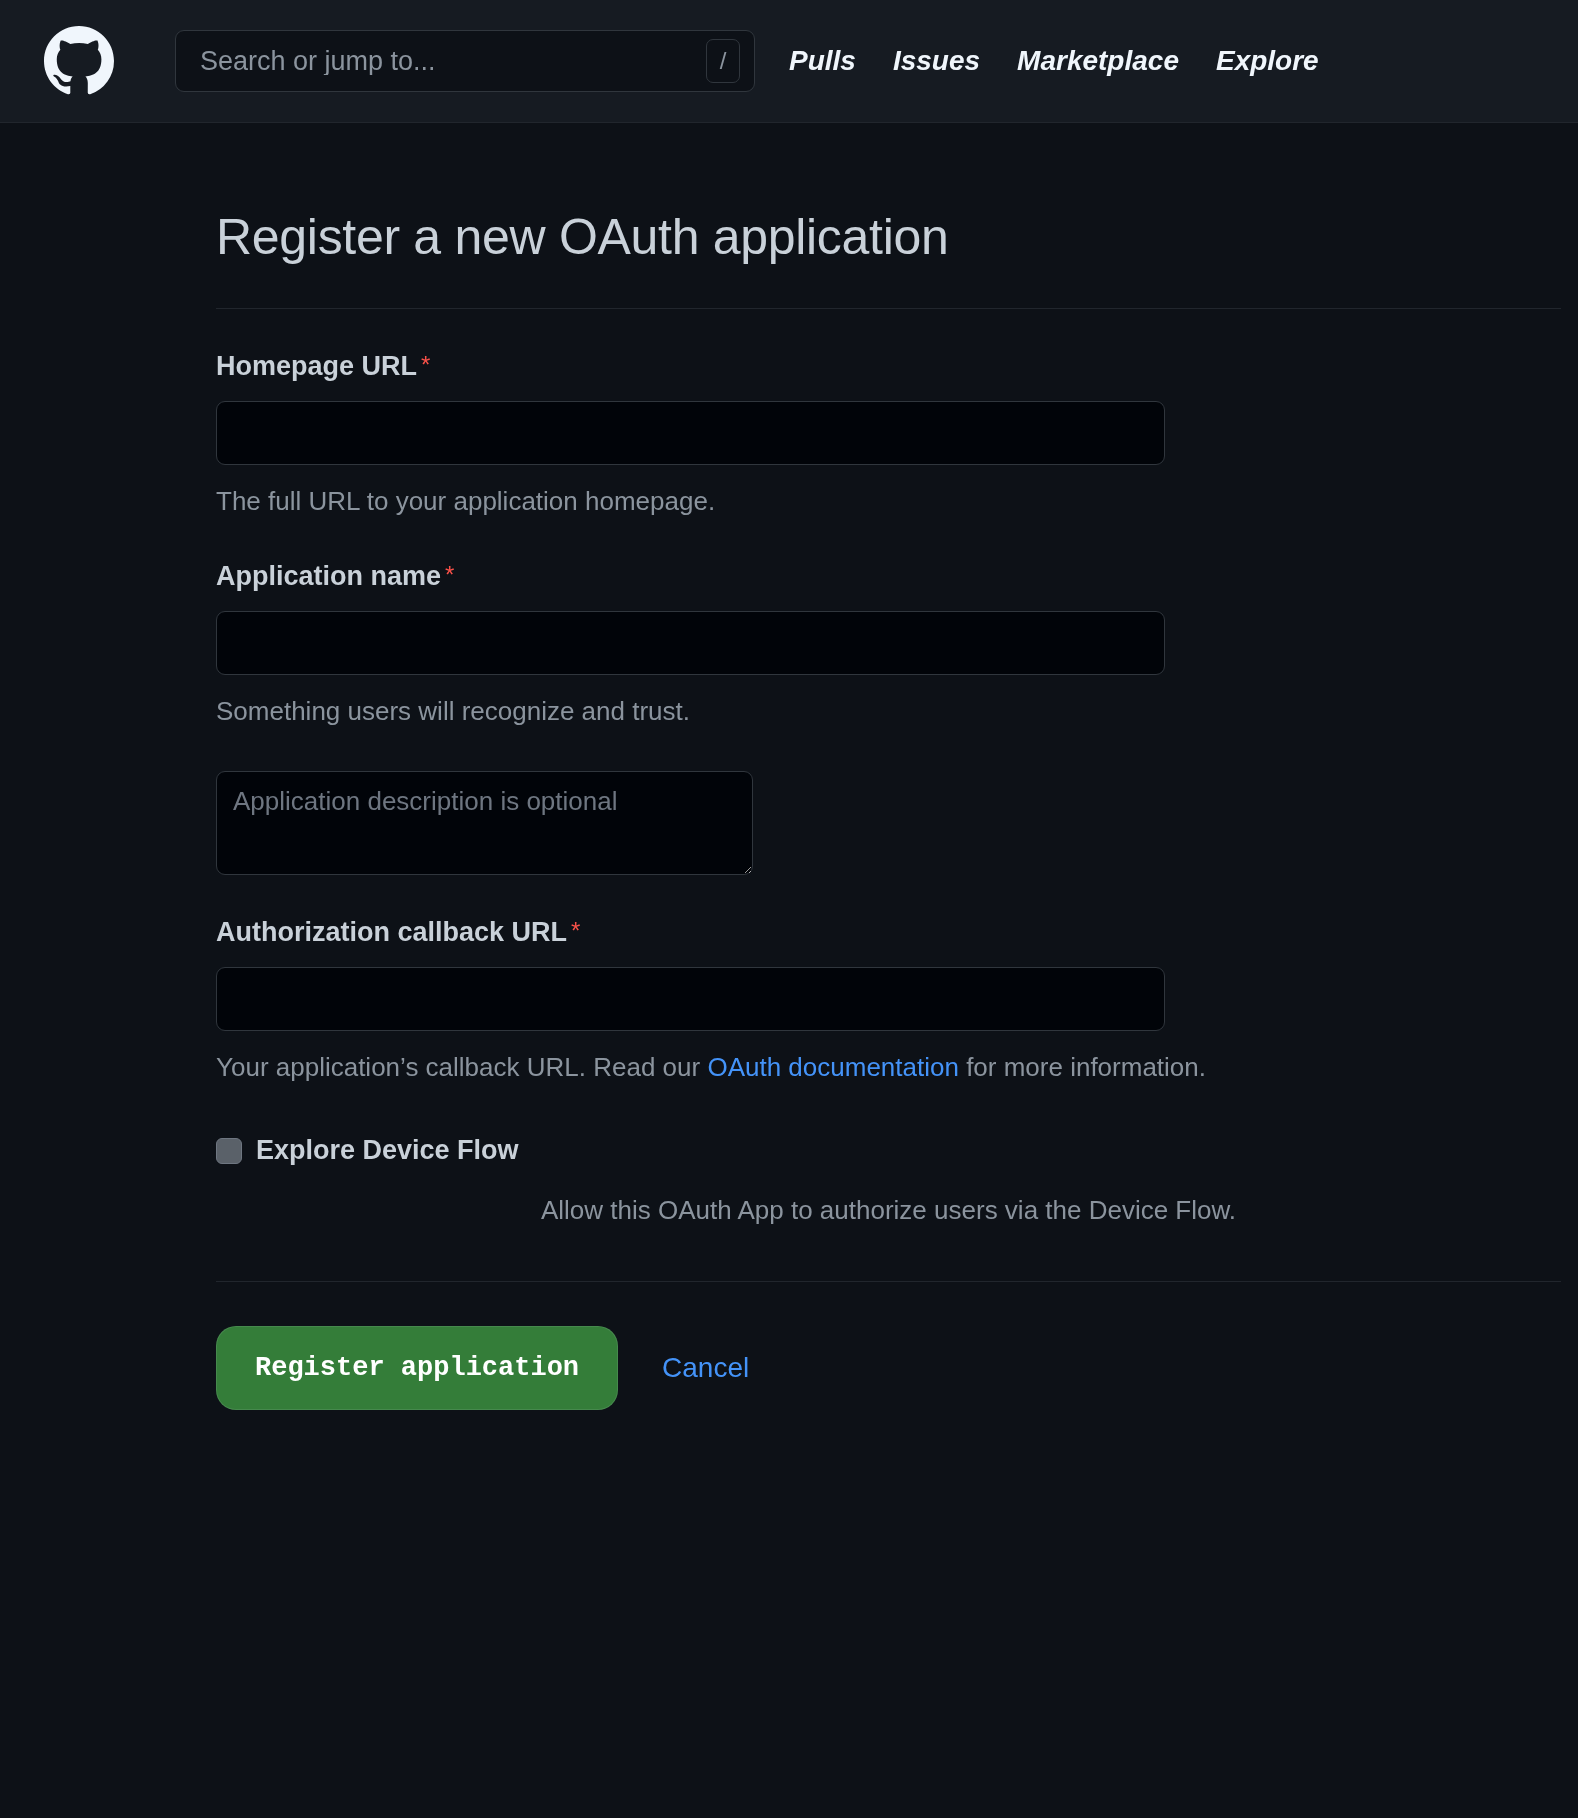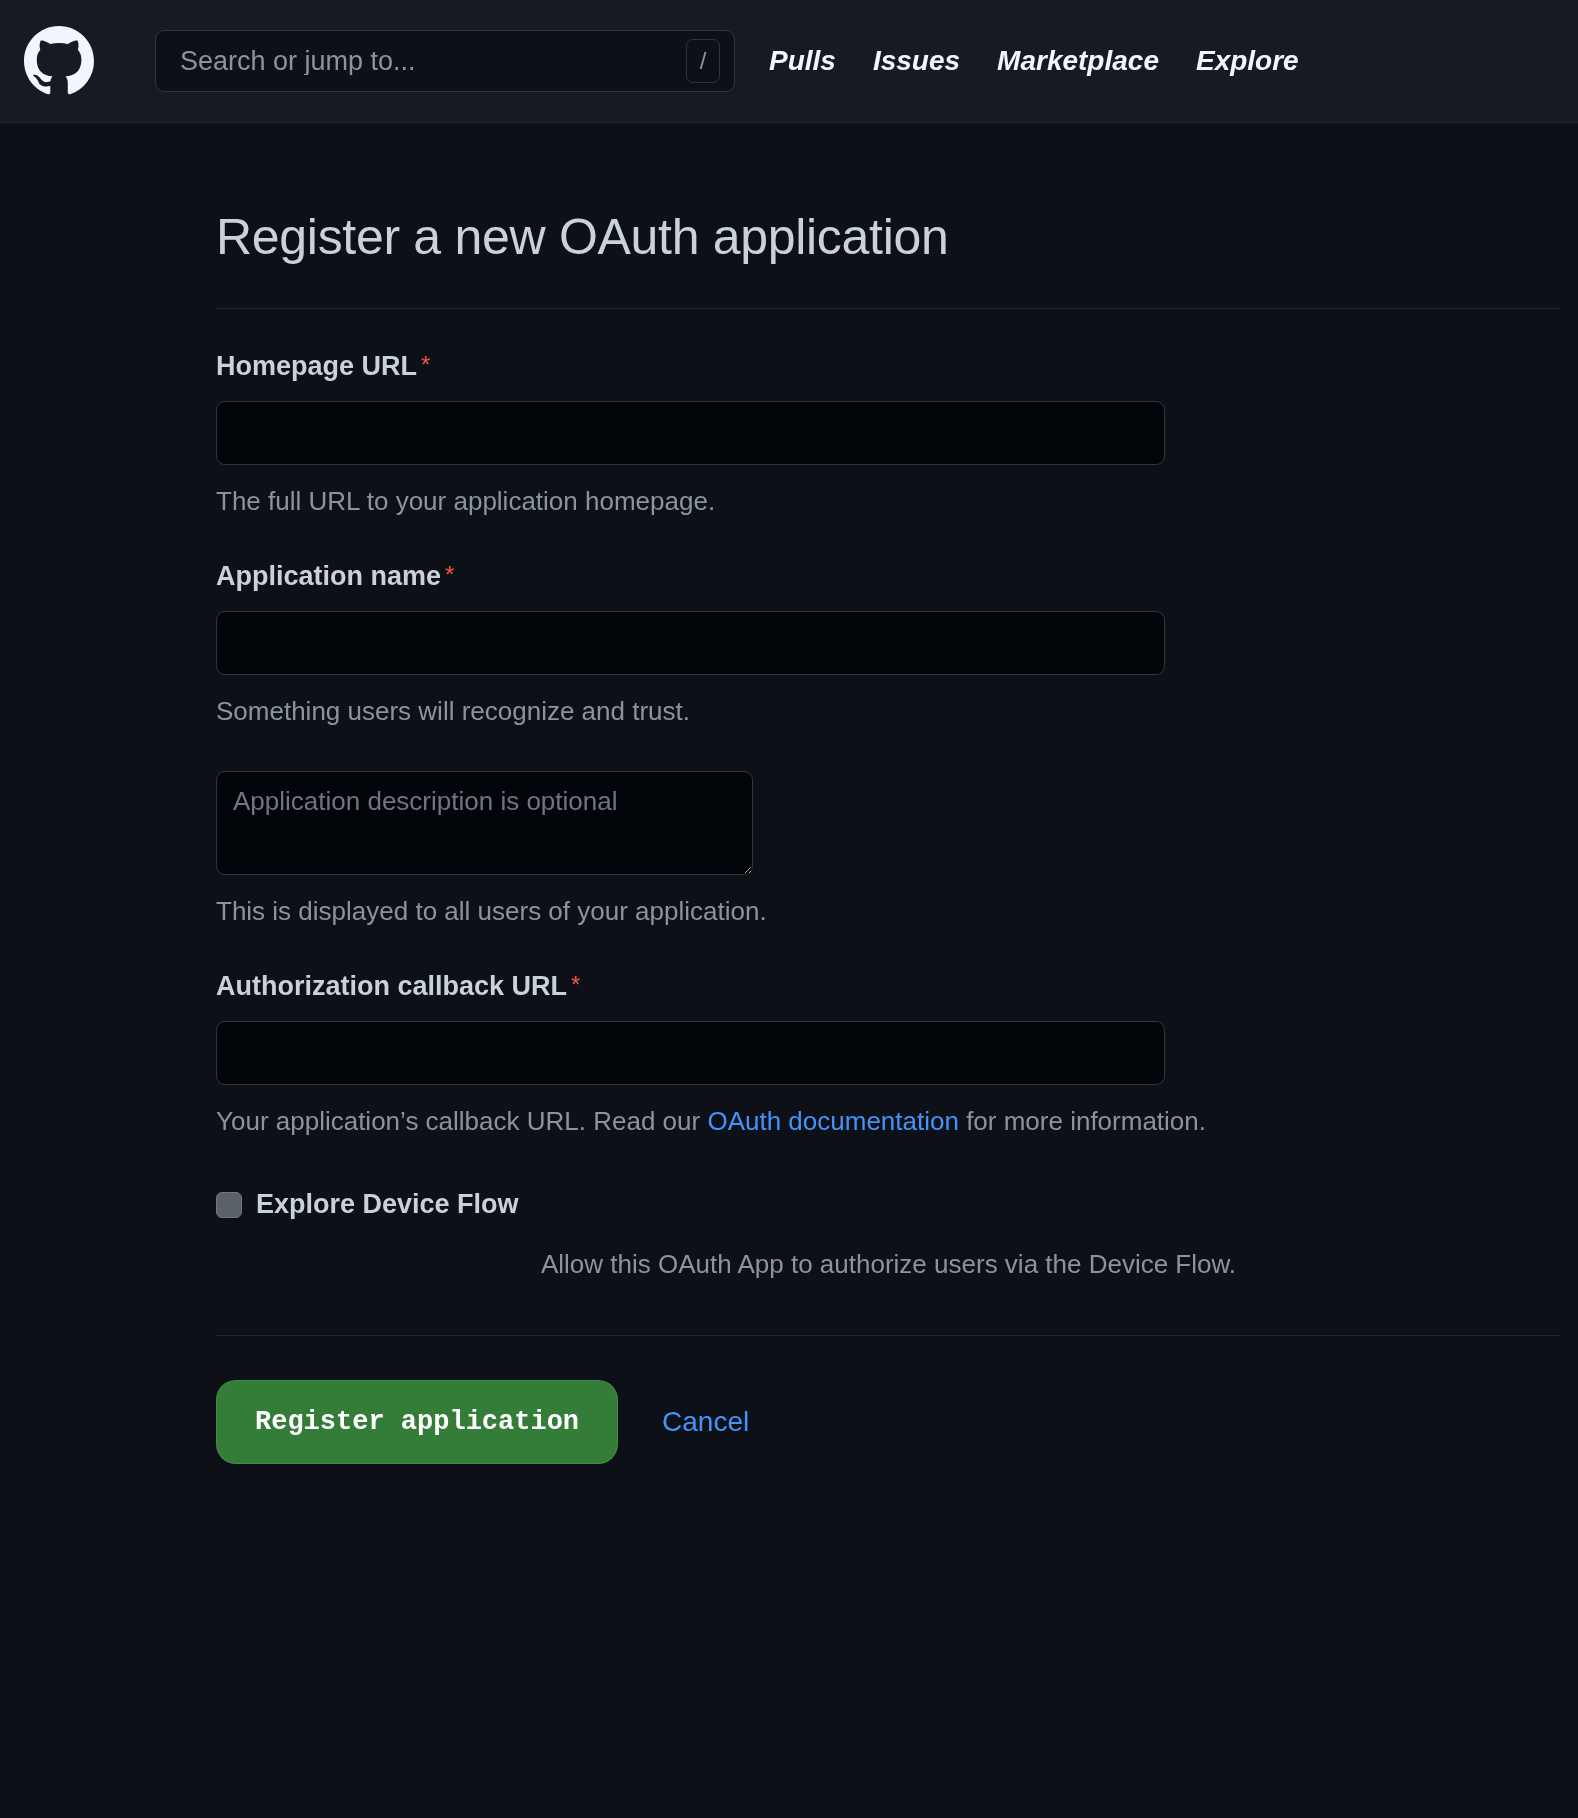--- a/index.html
+++ b/index.html
@@ -15,21 +15,21 @@
     color: #c9d1d9;
     overflow: hidden;
   }
 
   
   .header {
     height: 123px;
     background: #161b22;
     display: flex;
     align-items: center;
-    padding: 0 0 0 24px;
+    padding: 0 0 0 44px;
     border-bottom: 1px solid #21262d;
   }
   .gh-logo {
     width: 70px;
     height: 70px;
     flex: 0 0 auto;
     display: block;
   }
   .gh-logo svg { width: 70px; height: 70px; display: block; }
 
@@ -267,21 +267,20 @@
     <div class="field-group">
       <label class="field-label">
         <span>Application name</span><span class="req-star">*</span>
       </label>
       <input class="text-input" type="text" placeholder="" style="">
       <div class="help-text">Something users will recognize and trust.</div>
     </div>
 
     <div class="field-group">
       <textarea class="textarea-input" placeholder="Application description is optional" style=""></textarea>
-      <div class="help-text">This is displayed to all users of your application.</div>
     </div>
 
     <div class="field-group">
       <label class="field-label">
         <span>Authorization callback URL</span><span class="req-star">*</span>
       </label>
       <input class="text-input" type="text" placeholder="" style="">
       <div class="help-text"><span>Your application’s callback URL. Read our </span><a class="inline-link" href="#">OAuth documentation</a><span> for more information.</span></div>
     </div>
 

